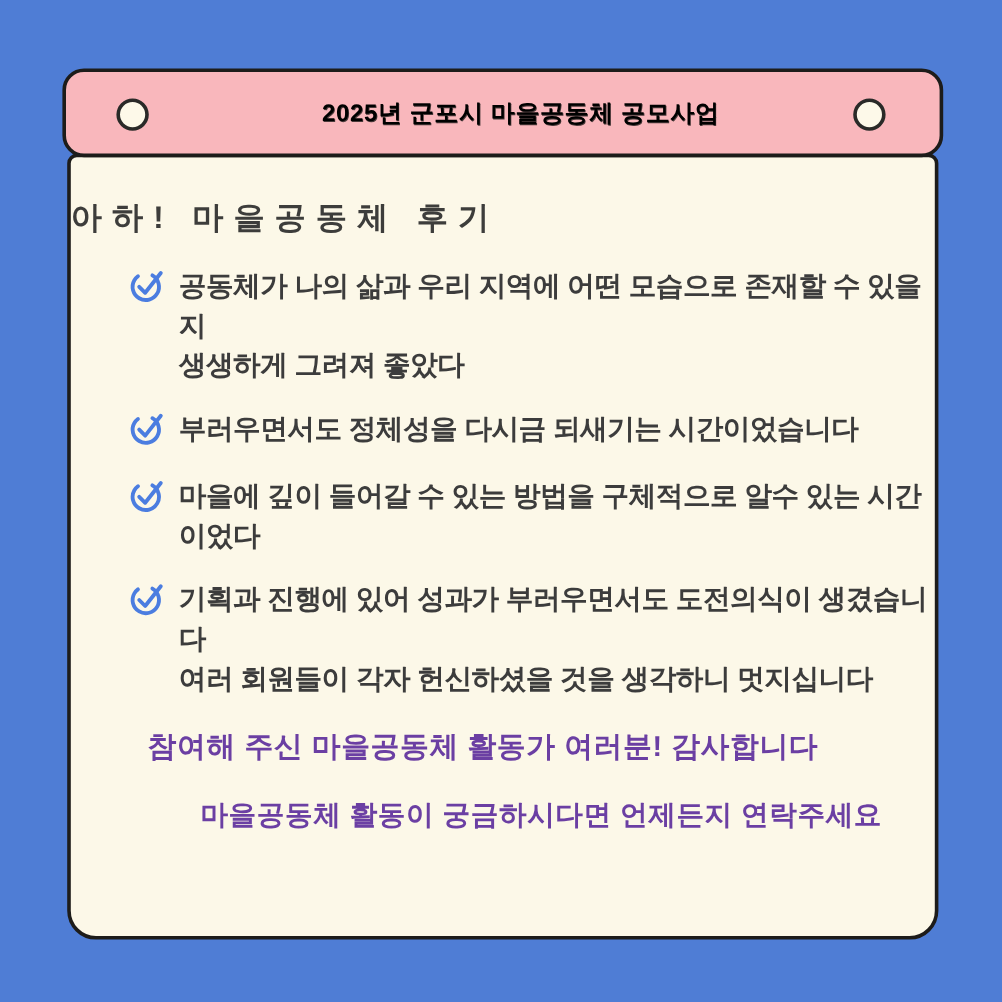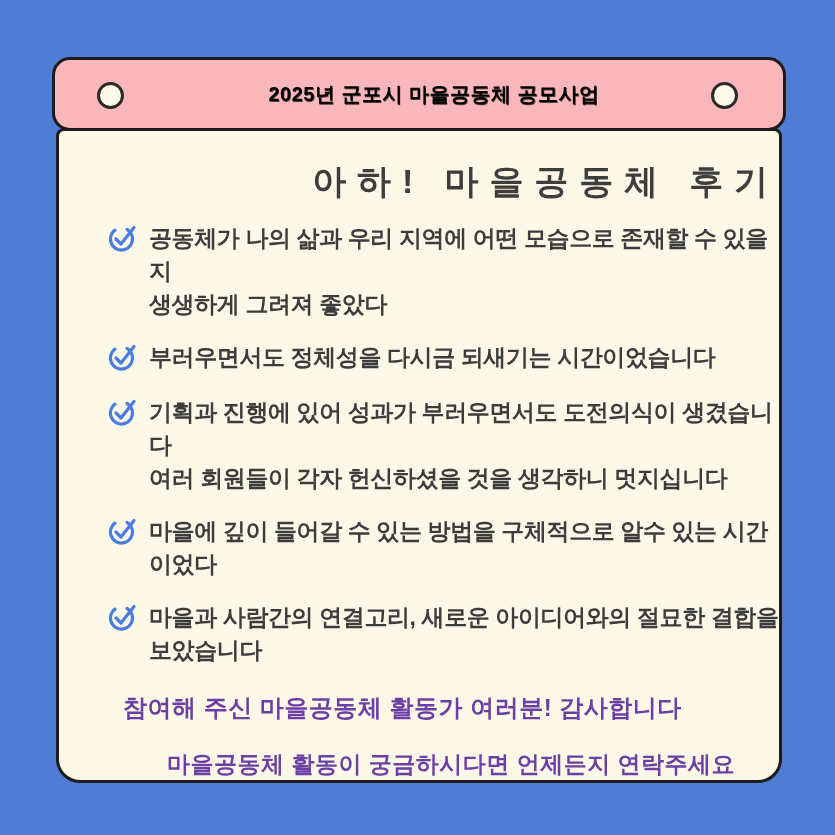--- a/index.html
+++ b/index.html
@@ -62,22 +62,22 @@
     height: 655px;
     background: #fcf8e8;
     border: 3px solid #1d1c1a;
     border-radius: 8px 8px 24px 24px;
     box-sizing: border-box;
     z-index: 1;
     overflow: hidden;
   }
   .body-title {
     margin-top: 34px;
-    text-align: right;
-    font-size: 34px;
+    text-align: left;
+    font-size: 26px;
     font-weight: 700;
     color: #3d3d3b;
     letter-spacing: 0.32em;
     height: 33px;
     line-height: 33px;
   }
   .review-list {
     margin-top: 24px;
     padding-left: 49px;
   }
@@ -159,44 +159,34 @@
         <span class="review-text">부러우면서도 정체성을 다시금 되새기는 시간이었습니다</span>
       </div>
 
       <div class="review-item">
         <span class="check-wrap">
           <svg width="30" height="30" viewBox="0 0 30 30">
             <circle cx="13.5" cy="16" r="11" fill="none" stroke="#4b7de0" stroke-width="3.2" stroke-dasharray="56 13.2" stroke-linecap="round" transform="rotate(-60 13.5 16)"></circle>
             <path d="M 8 16 L 13 21 L 26 4.5" fill="none" stroke="#4b7de0" stroke-width="3.2" stroke-linecap="round" stroke-linejoin="round"></path>
           </svg>
         </span>
-        <span class="review-text">기획과 진행에 있어 성과가 부러우면서도 도전의식이 생겼습니다
-여러 회원들이 각자 헌신하셨을 것을 생각하니 멋지십니다</span>
-      </div>
-
-      <div class="review-item">
-        <span class="check-wrap">
-          <svg width="30" height="30" viewBox="0 0 30 30">
-            <circle cx="13.5" cy="16" r="11" fill="none" stroke="#4b7de0" stroke-width="3.2" stroke-dasharray="56 13.2" stroke-linecap="round" transform="rotate(-60 13.5 16)"></circle>
-            <path d="M 8 16 L 13 21 L 26 4.5" fill="none" stroke="#4b7de0" stroke-width="3.2" stroke-linecap="round" stroke-linejoin="round"></path>
-          </svg>
-        </span>
         <span class="review-text">마을에 깊이 들어갈 수 있는 방법을 구체적으로 알수 있는 시간이었다</span>
       </div>
 
       <div class="review-item">
         <span class="check-wrap">
           <svg width="30" height="30" viewBox="0 0 30 30">
             <circle cx="13.5" cy="16" r="11" fill="none" stroke="#4b7de0" stroke-width="3.2" stroke-dasharray="56 13.2" stroke-linecap="round" transform="rotate(-60 13.5 16)"></circle>
             <path d="M 8 16 L 13 21 L 26 4.5" fill="none" stroke="#4b7de0" stroke-width="3.2" stroke-linecap="round" stroke-linejoin="round"></path>
           </svg>
         </span>
-        <span class="review-text">마을과 사람간의 연결고리, 새로운 아이디어와의 절묘한 결합을
-보았습니다</span>
+        <span class="review-text">기획과 진행에 있어 성과가 부러우면서도 도전의식이 생겼습니다
+여러 회원들이 각자 헌신하셨을 것을 생각하니 멋지십니다</span>
       </div>
+
 
     </div>
 
     <div class="thanks-line">참여해 주신 마을공동체 활동가 여러분! 감사합니다</div>
 
     <div class="contact-block">
       <div class="contact-line1">마을공동체 활동이 궁금하시다면 언제든지 연락주세요</div>
 
     </div>
 

